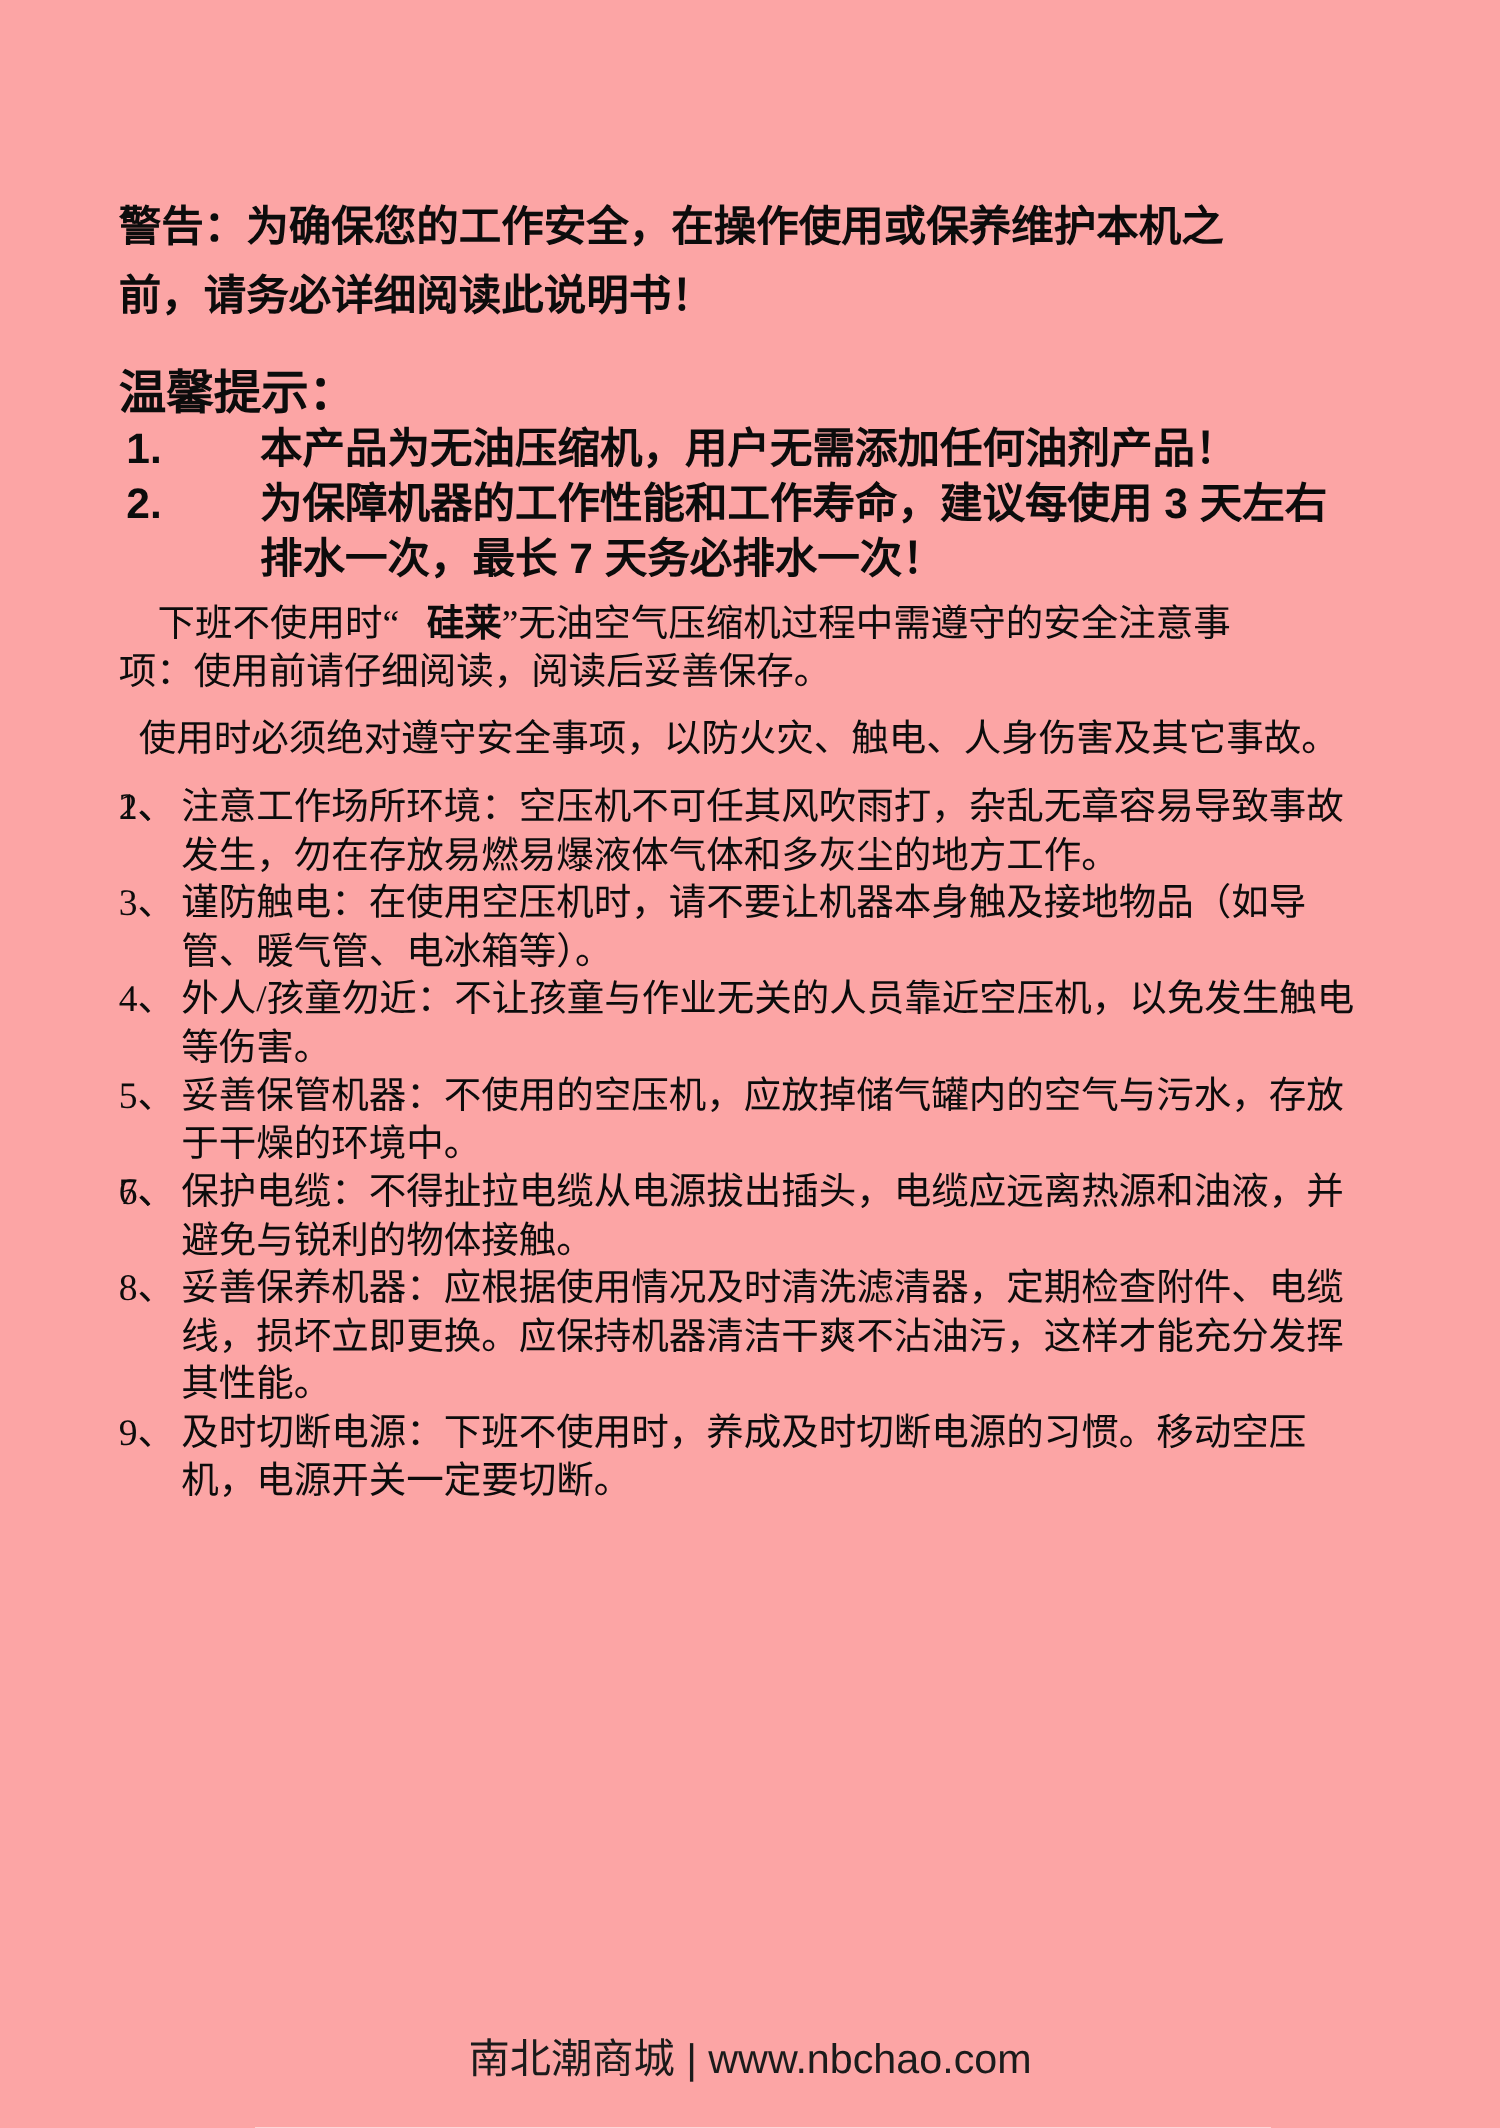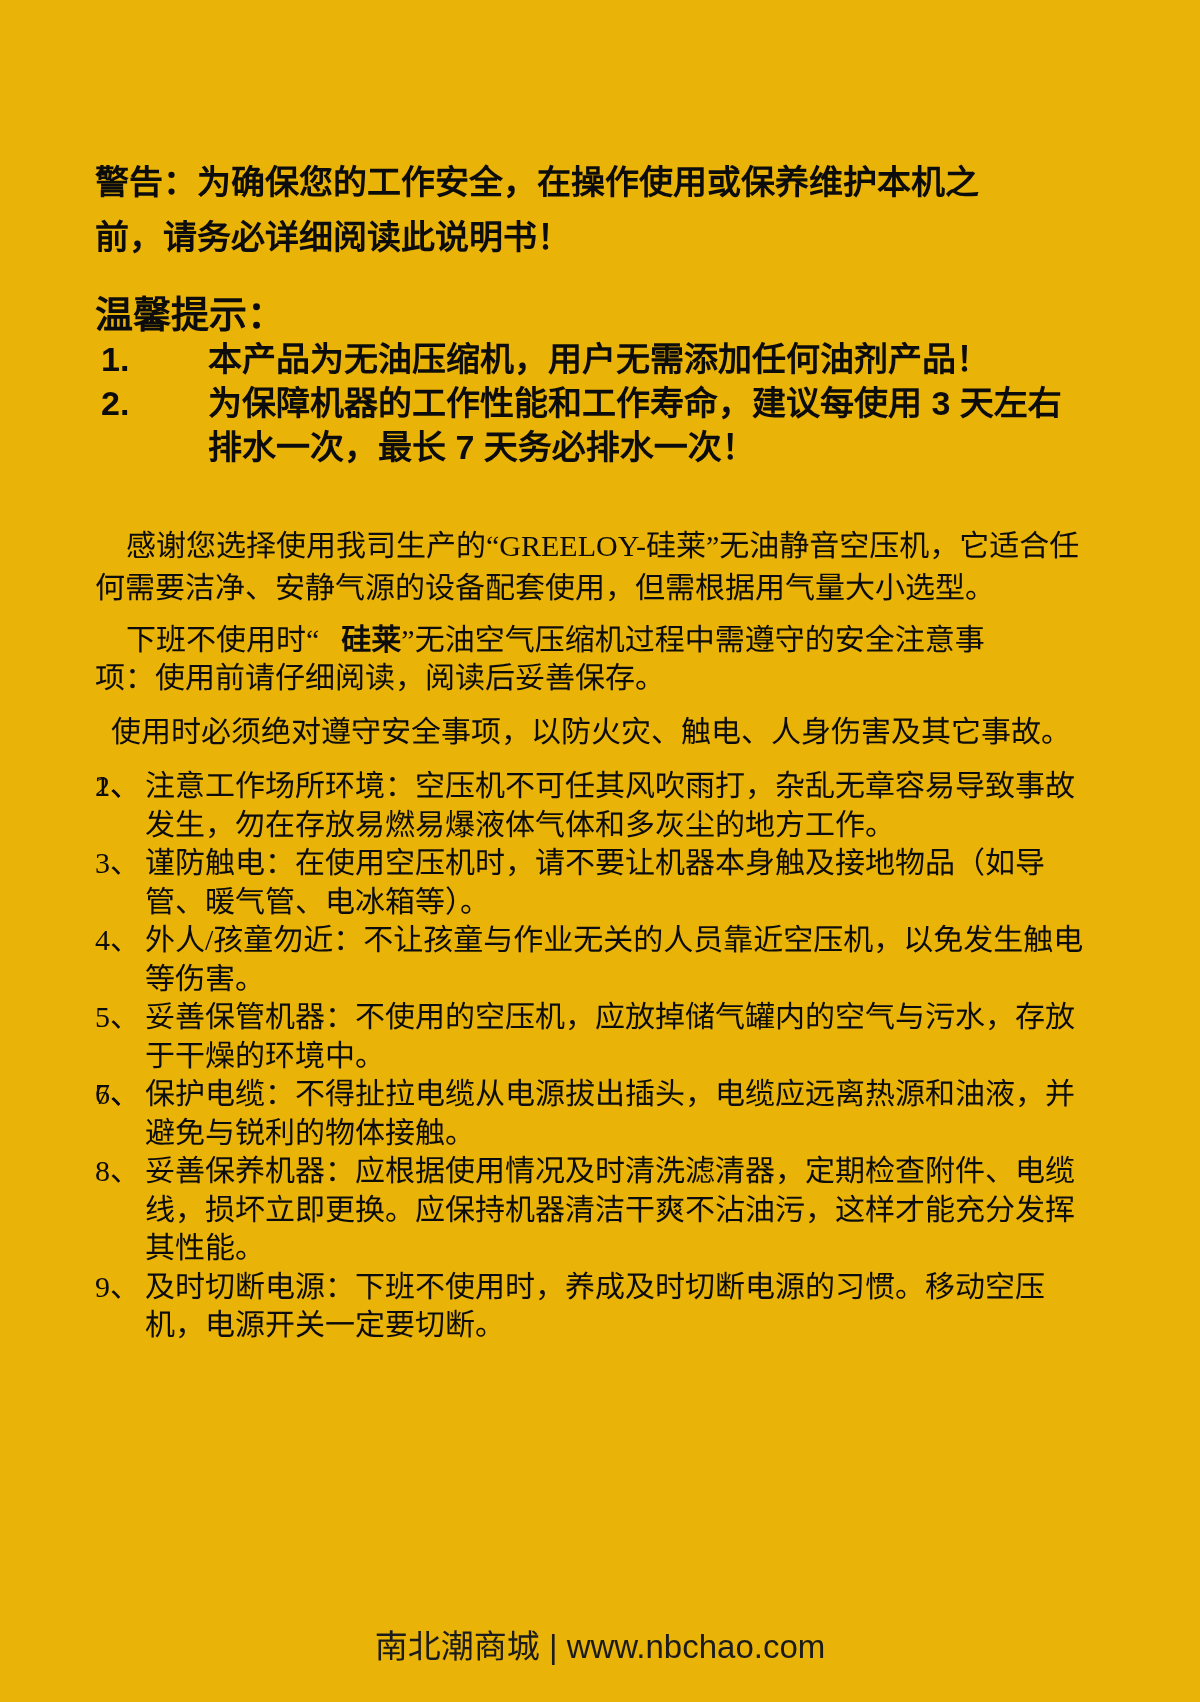--- a/index.html
+++ b/index.html
@@ -1,21 +1,21 @@
 <!DOCTYPE html>
 <html lang="zh-CN"><head>
 <meta charset="utf-8">
 <style>
   html, body { margin: 0; padding: 0; background: #ffffff; }
 
   .page {
     position: relative;
     width: 1200px;
     height: 1702px;
-    background: #eab308;
+    background: #fca5a5;
     box-sizing: border-box;
     padding: 155px 95px 0 95px;
     overflow: hidden;
     font-family: "Liberation Serif", "DejaVu Serif", serif;
     color: #0c0c0c;
   }
 
   
   .warning {
     width: 945px;
@@ -116,21 +116,20 @@
     <li>
       <span class="num">1.</span>
       <span class="txt">本产品为无油压缩机，用户无需添加任何油剂产品！</span>
     </li>
     <li>
       <span class="num">2.</span>
       <span class="txt">为保障机器的工作性能和工作寿命，建议每使用 3 天左右排水一次，最长 7 天务必排水一次！</span>
     </li>
   </ol>
 
-  <p class="intro">感谢您选择使用我司生产的“GREELOY-硅莱”无油静音空压机，它适合任何需要洁净、安静气源的设备配套使用，但需根据用气量大小选型。</p>
 
 
   <p class="lead"><span>下班不使用时“</span><span class="brand">硅莱</span><span>”无油空气压缩机过程中需遵守的安全注意事项：使用前请仔细阅读，阅读后妥善保存。</span></p>
 
   <p class="note">使用时必须绝对遵守安全事项，以防火灾、触电、人身伤害及其它事故。</p>
 
   <ol class="safety-list">
     <li>
       <span class="num">1、</span>
     </li>

